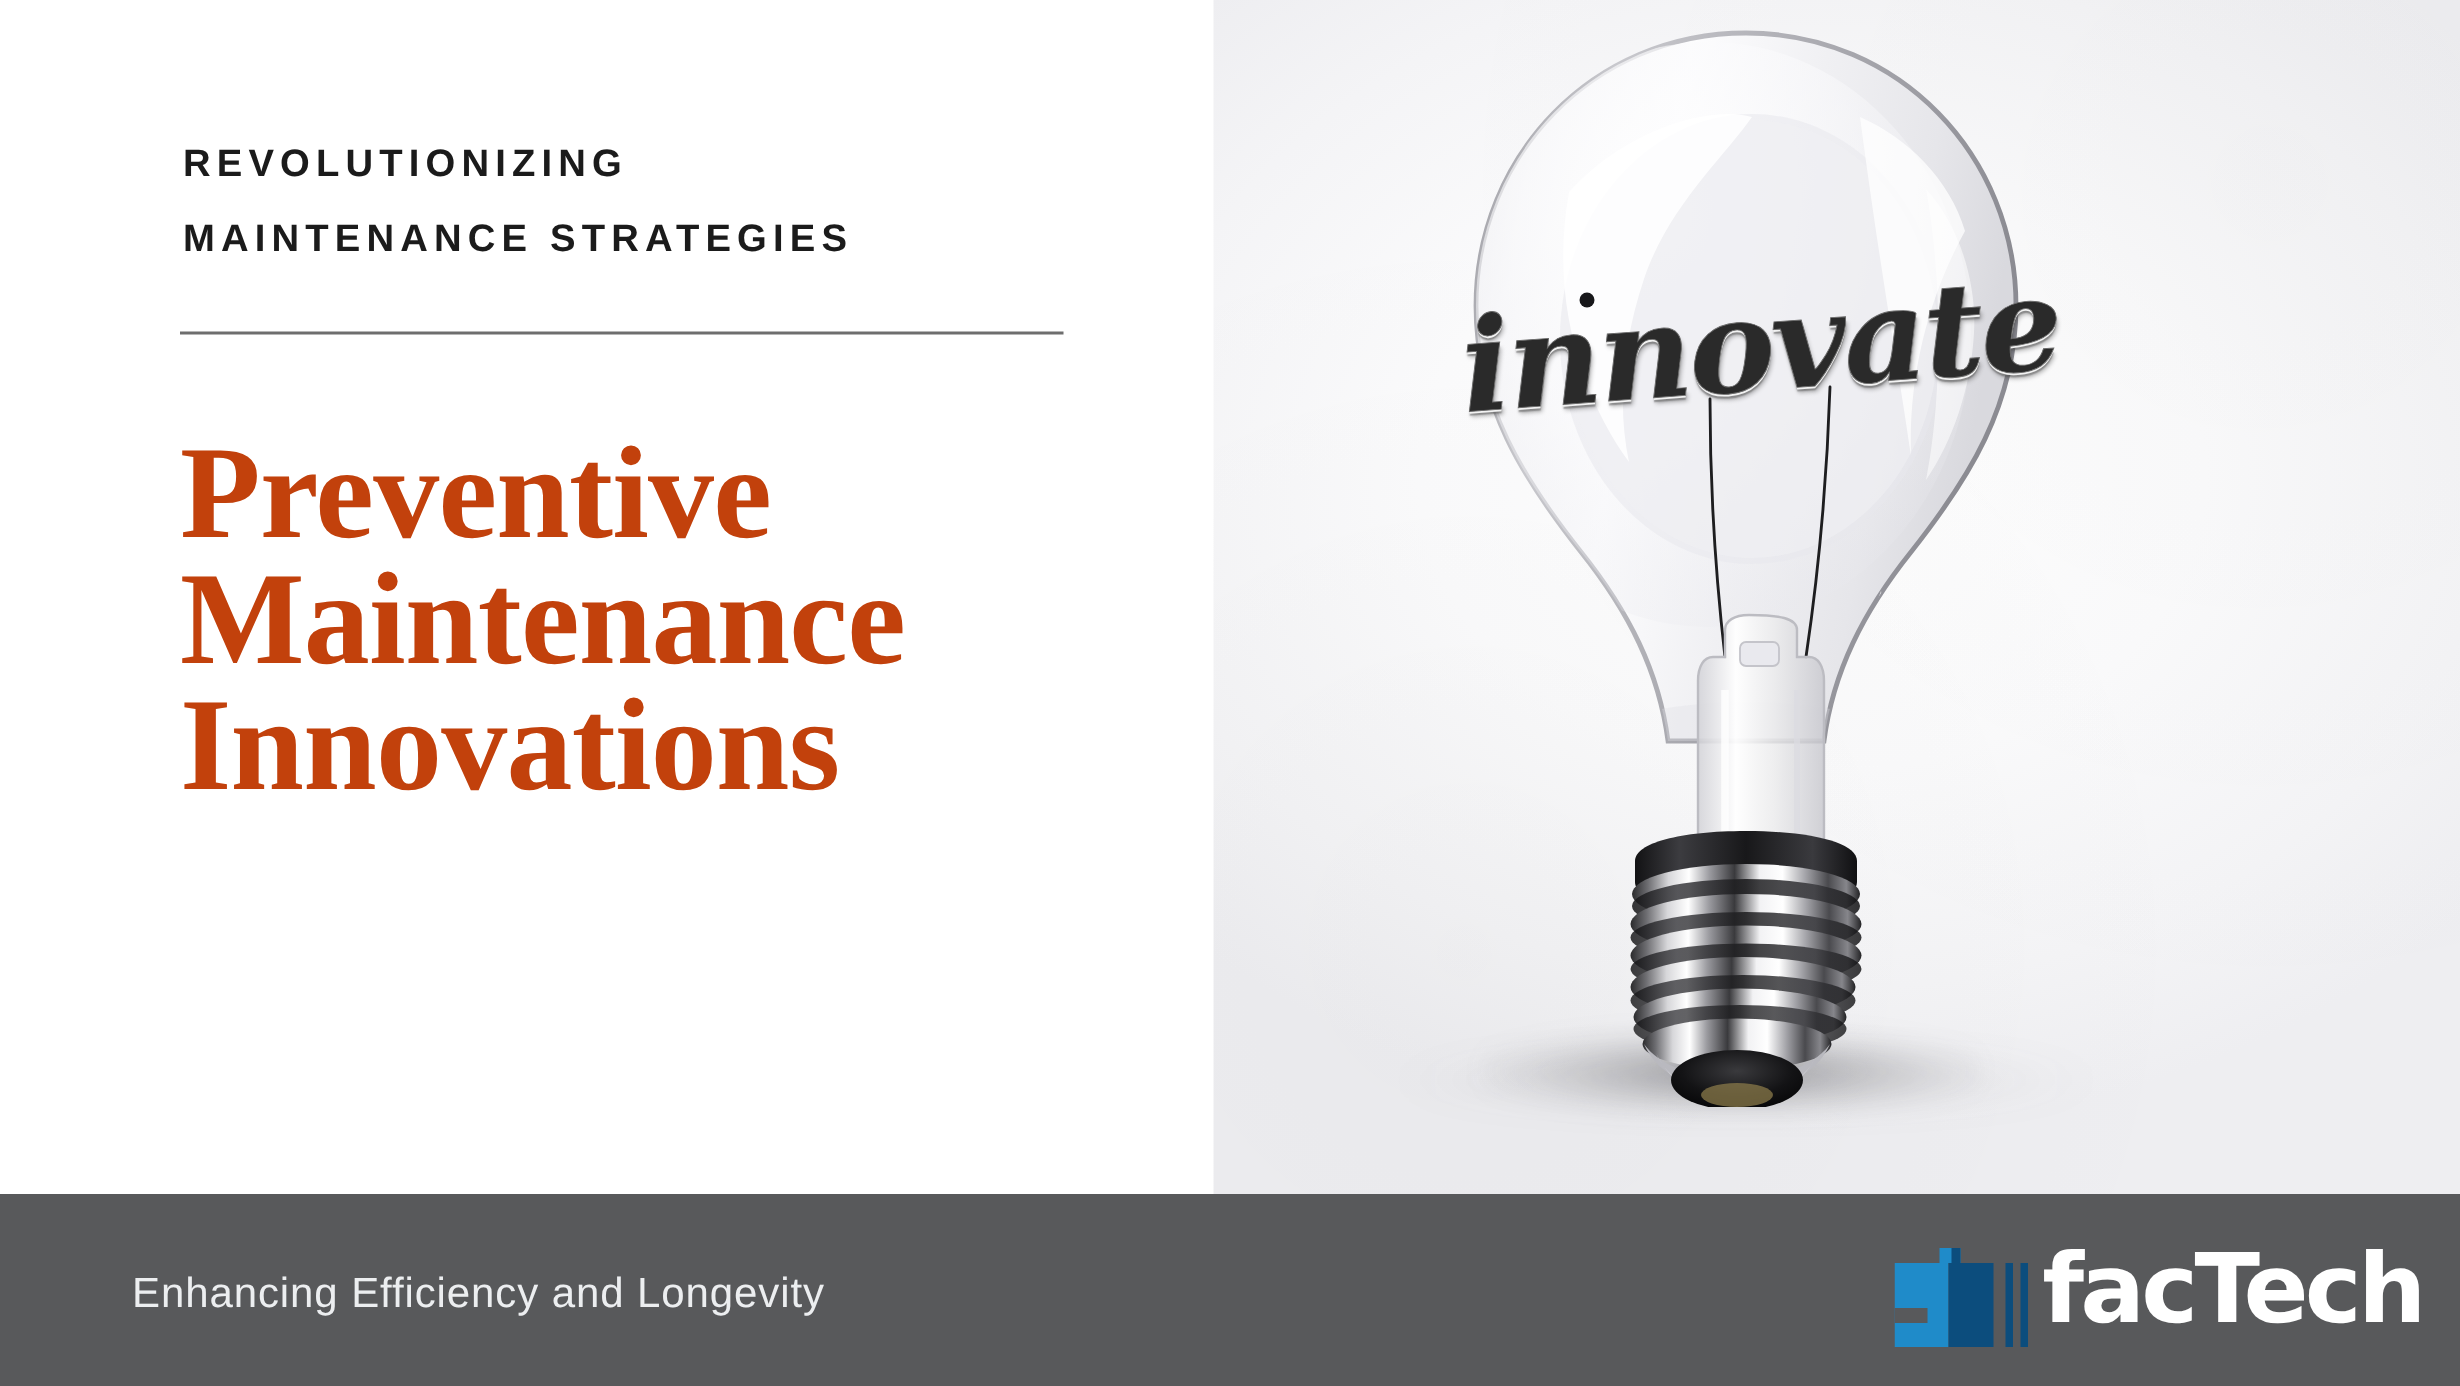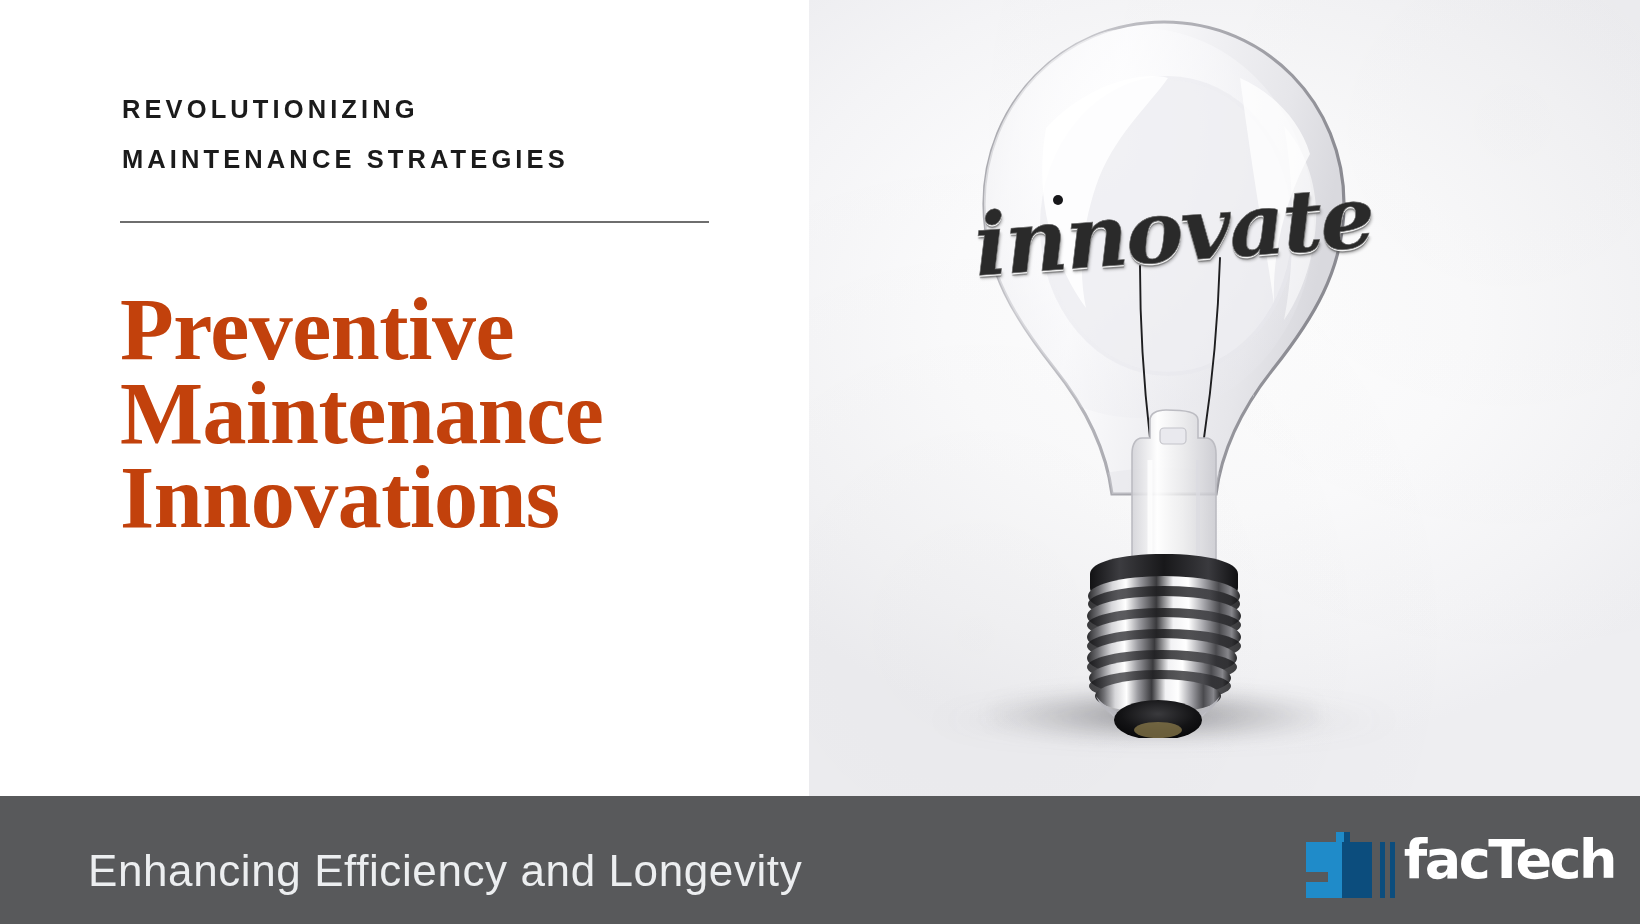--- a/index.html
+++ b/index.html
@@ -132,41 +132,41 @@
     position:absolute;
     left:0; top:796px;
     width:1640px; height:128px;
     background:#58595b;
   }
 
   .footer-tagline {
     position:absolute;
     left:88px; top:50px;
     font-family:"Liberation Sans", sans-serif;
-    font-size:44px;
+    font-size:28px;
     font-weight:400;
     letter-spacing:0.6px;
     color:#eceef0;
     white-space:nowrap;
   }
 
   
   .logo {
     position:absolute;
     right:25px; top:18px;
     height:92px;
     display:flex;
     align-items:center;
     gap:0px;
   }
   .logo-mark { width:68px; height:92px; display:block; }
   .logo-bars { width:26px; height:92px; display:block; }
   .logo-word {
     font-family:"DejaVu Sans", "Liberation Sans", sans-serif;
-    font-size:54px;
+    font-size:64px;
     font-weight:700;
     letter-spacing:-2.5px;
     color:#ffffff;
     line-height:92px;
     margin-left:4px;
     white-space:nowrap;
   }
 </style>
 </head>
 <body>

